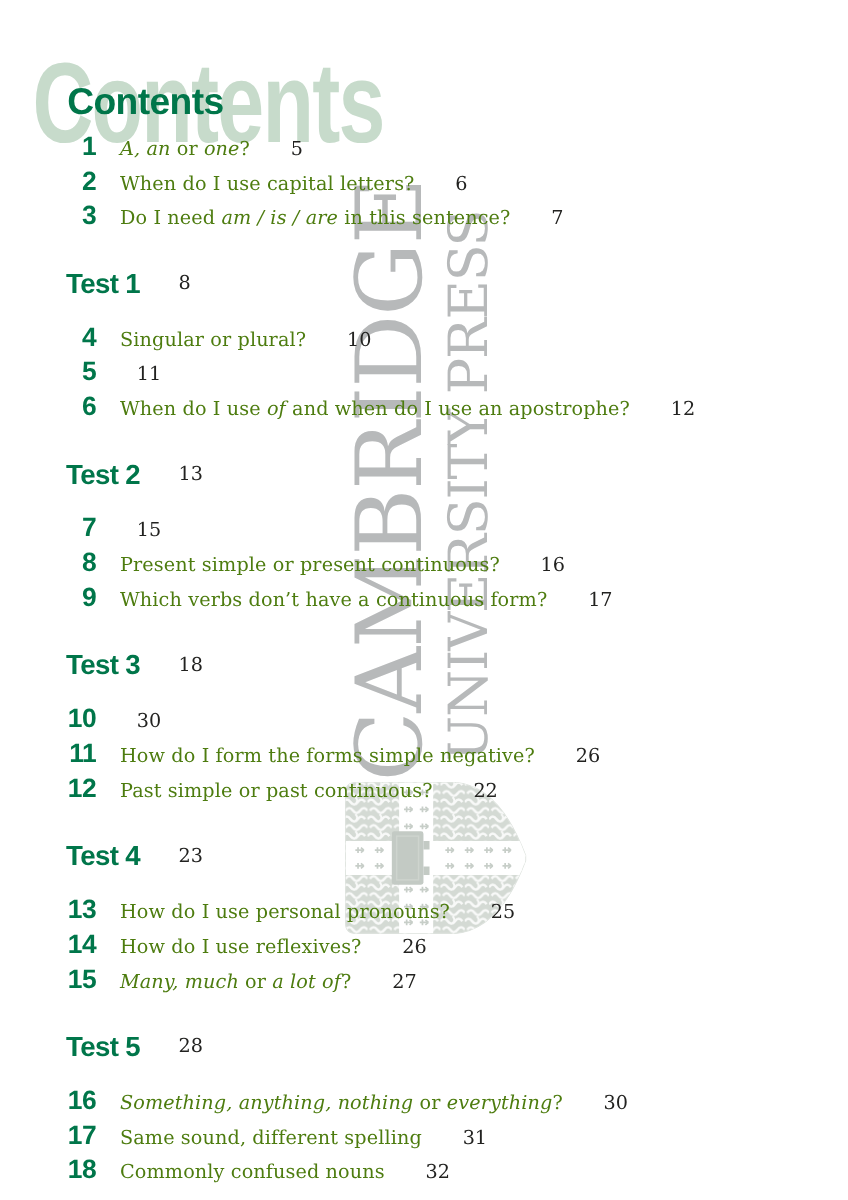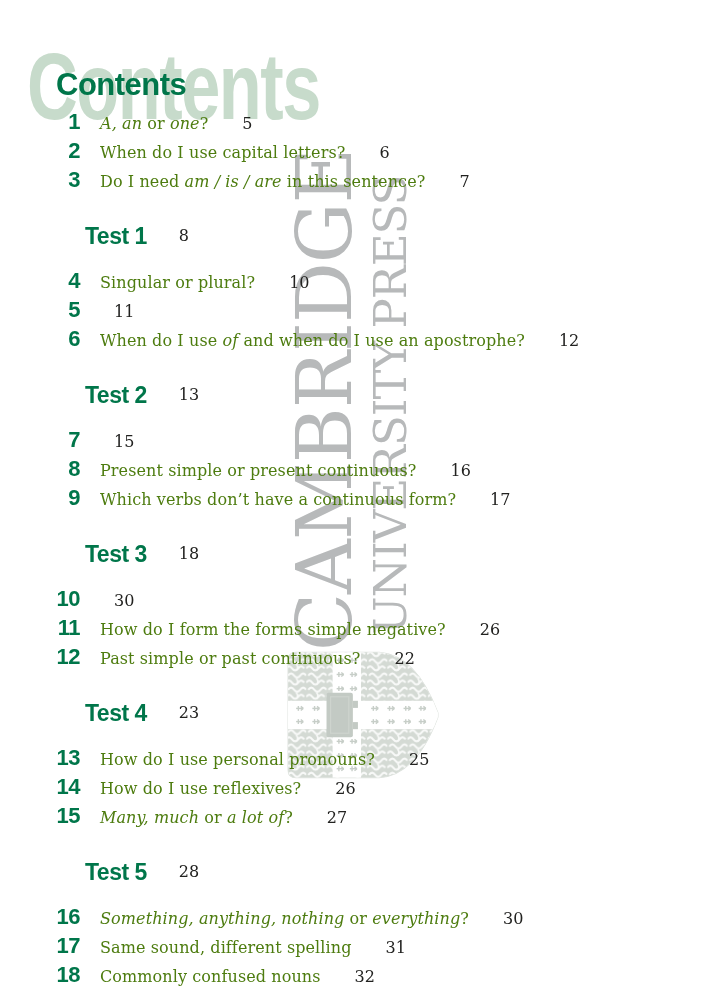--- a/index.html
+++ b/index.html
@@ -73,21 +73,21 @@
   }
   .entry-title em{font-style:italic;}
   .entry-page{
     margin-left:34px;
     font-size:16px;color:#222220;
   }
   .test-row{
     display:flex;align-items:flex-end;
     height:26px;line-height:26px;
     margin:29px 0 17px 0;
-    padding-left:85px;
+    padding-left:55px;
   }
   .test-label{
     font-family:"Liberation Sans", sans-serif;
     font-weight:bold;font-size:23px;
     letter-spacing:-0.5px;
     color:#00764a;
   }
   .test-page{
     margin-left:32px;
     font-family:"DejaVu Serif", serif;

